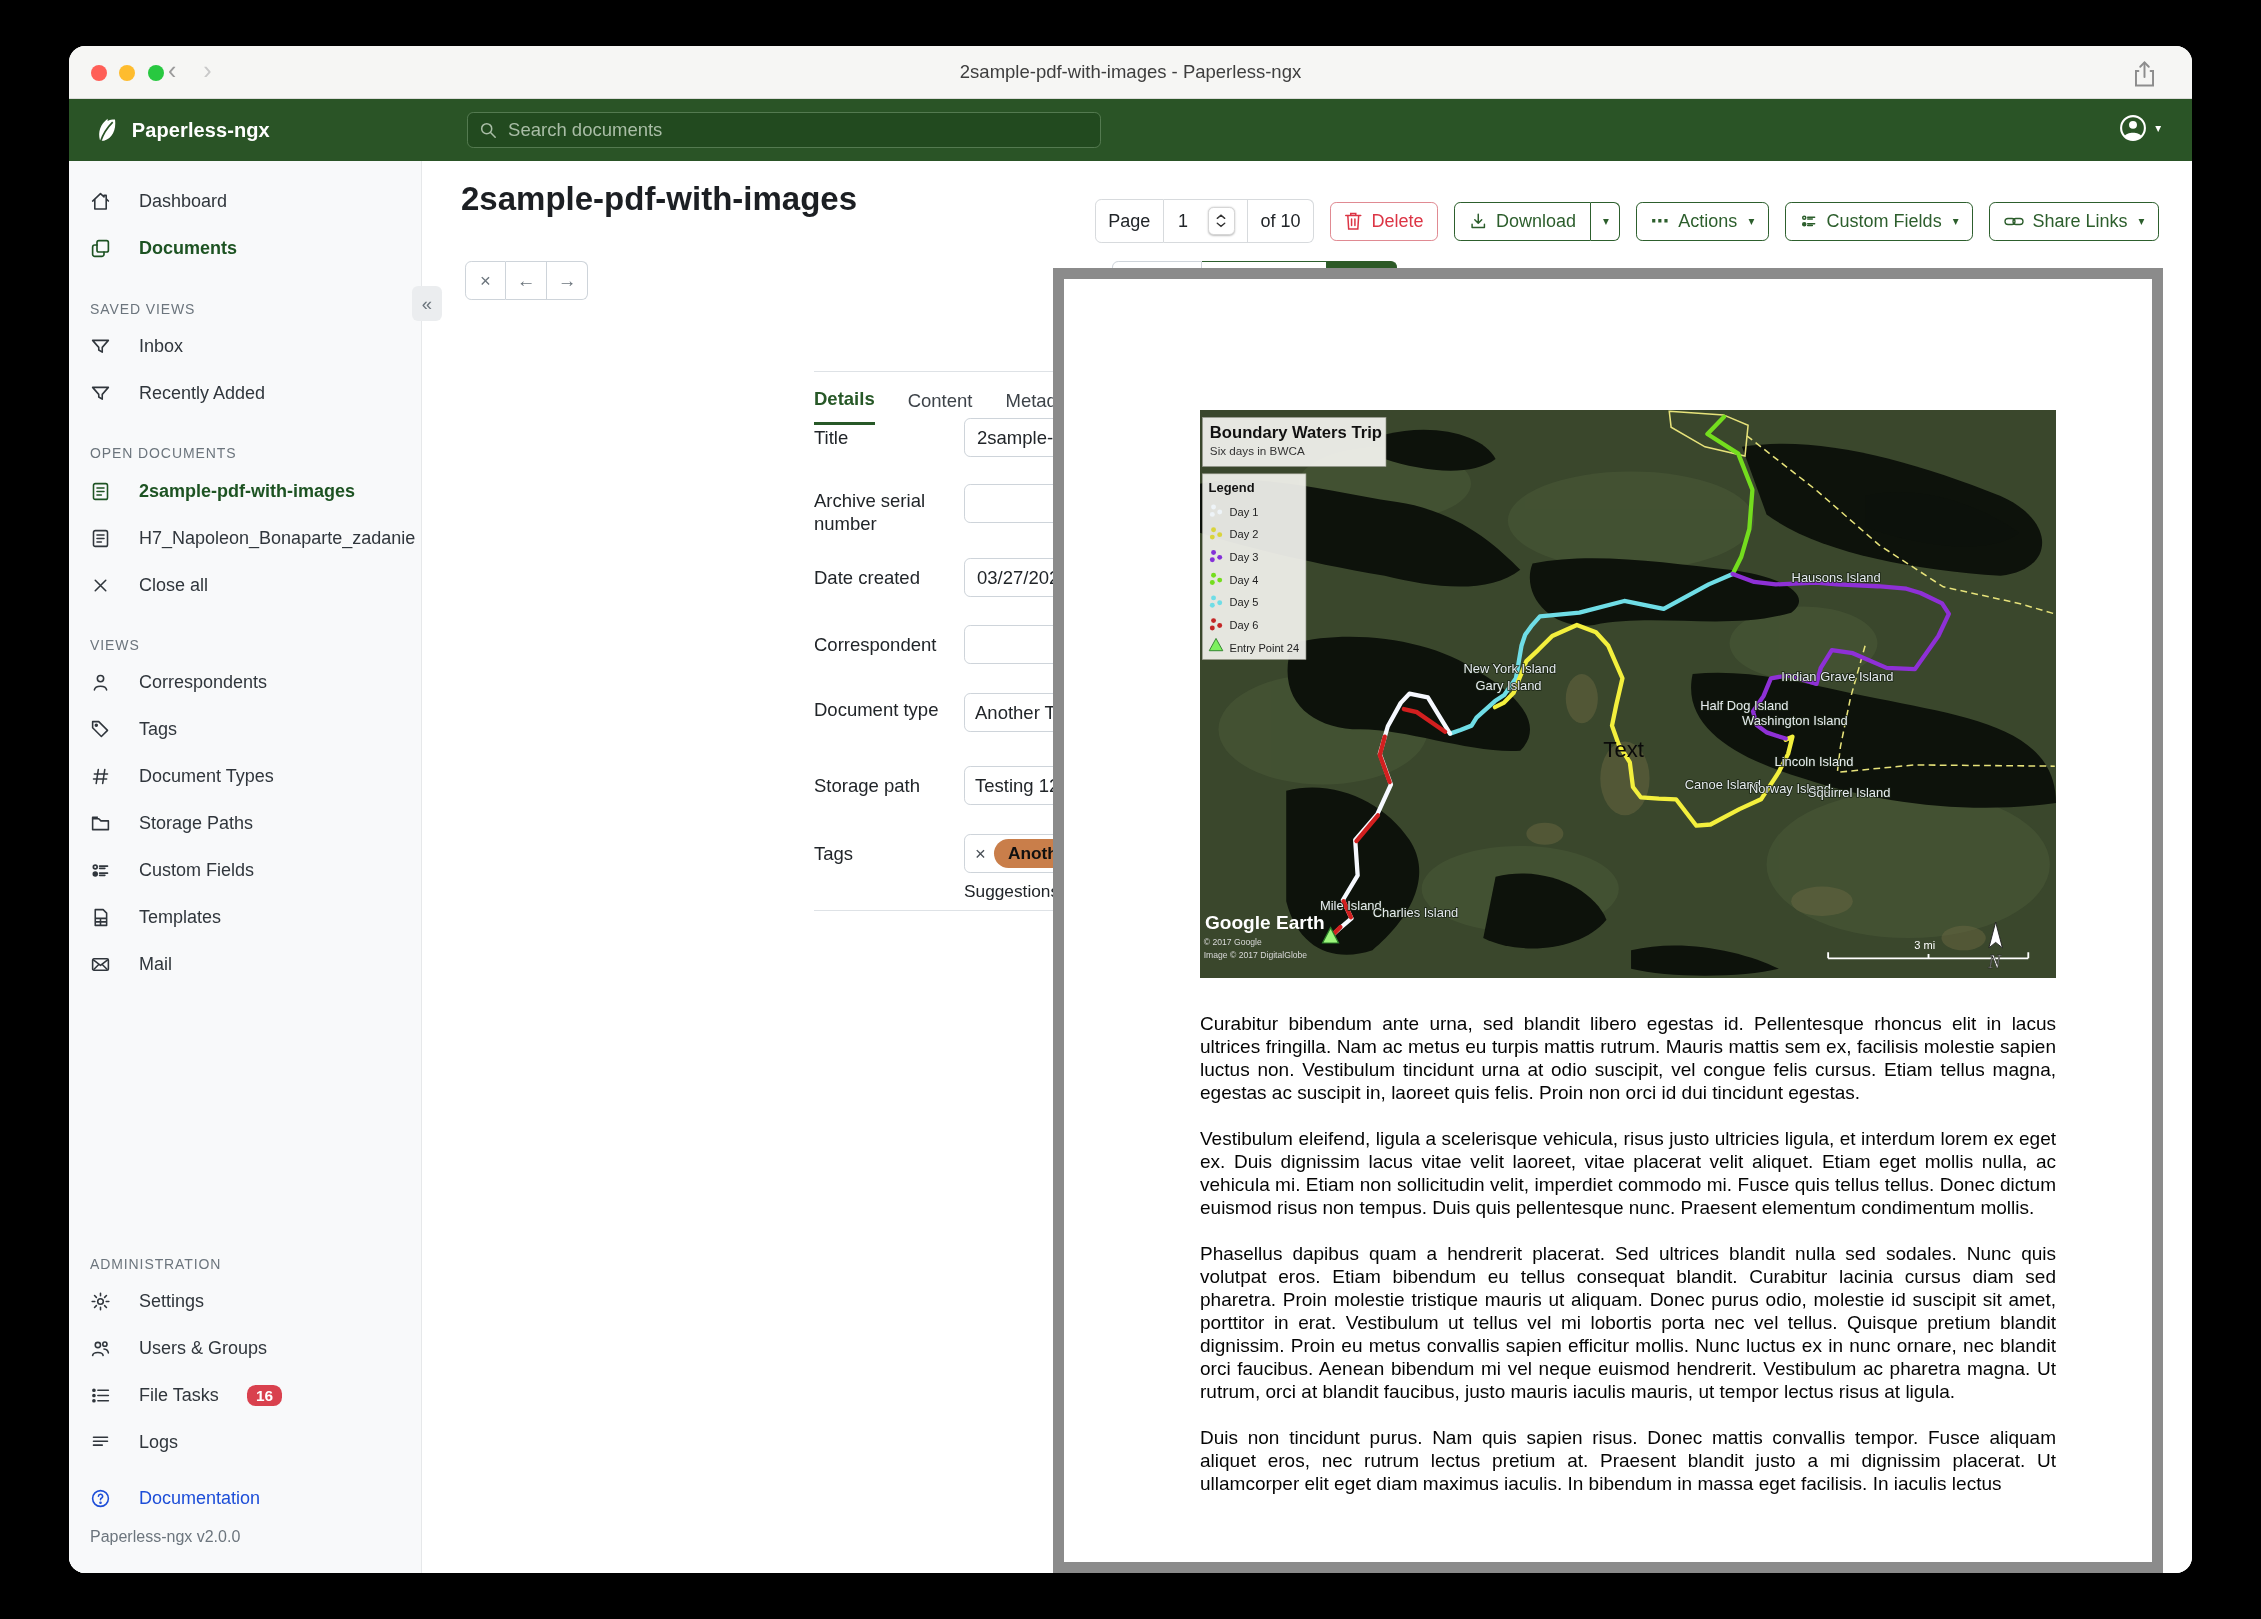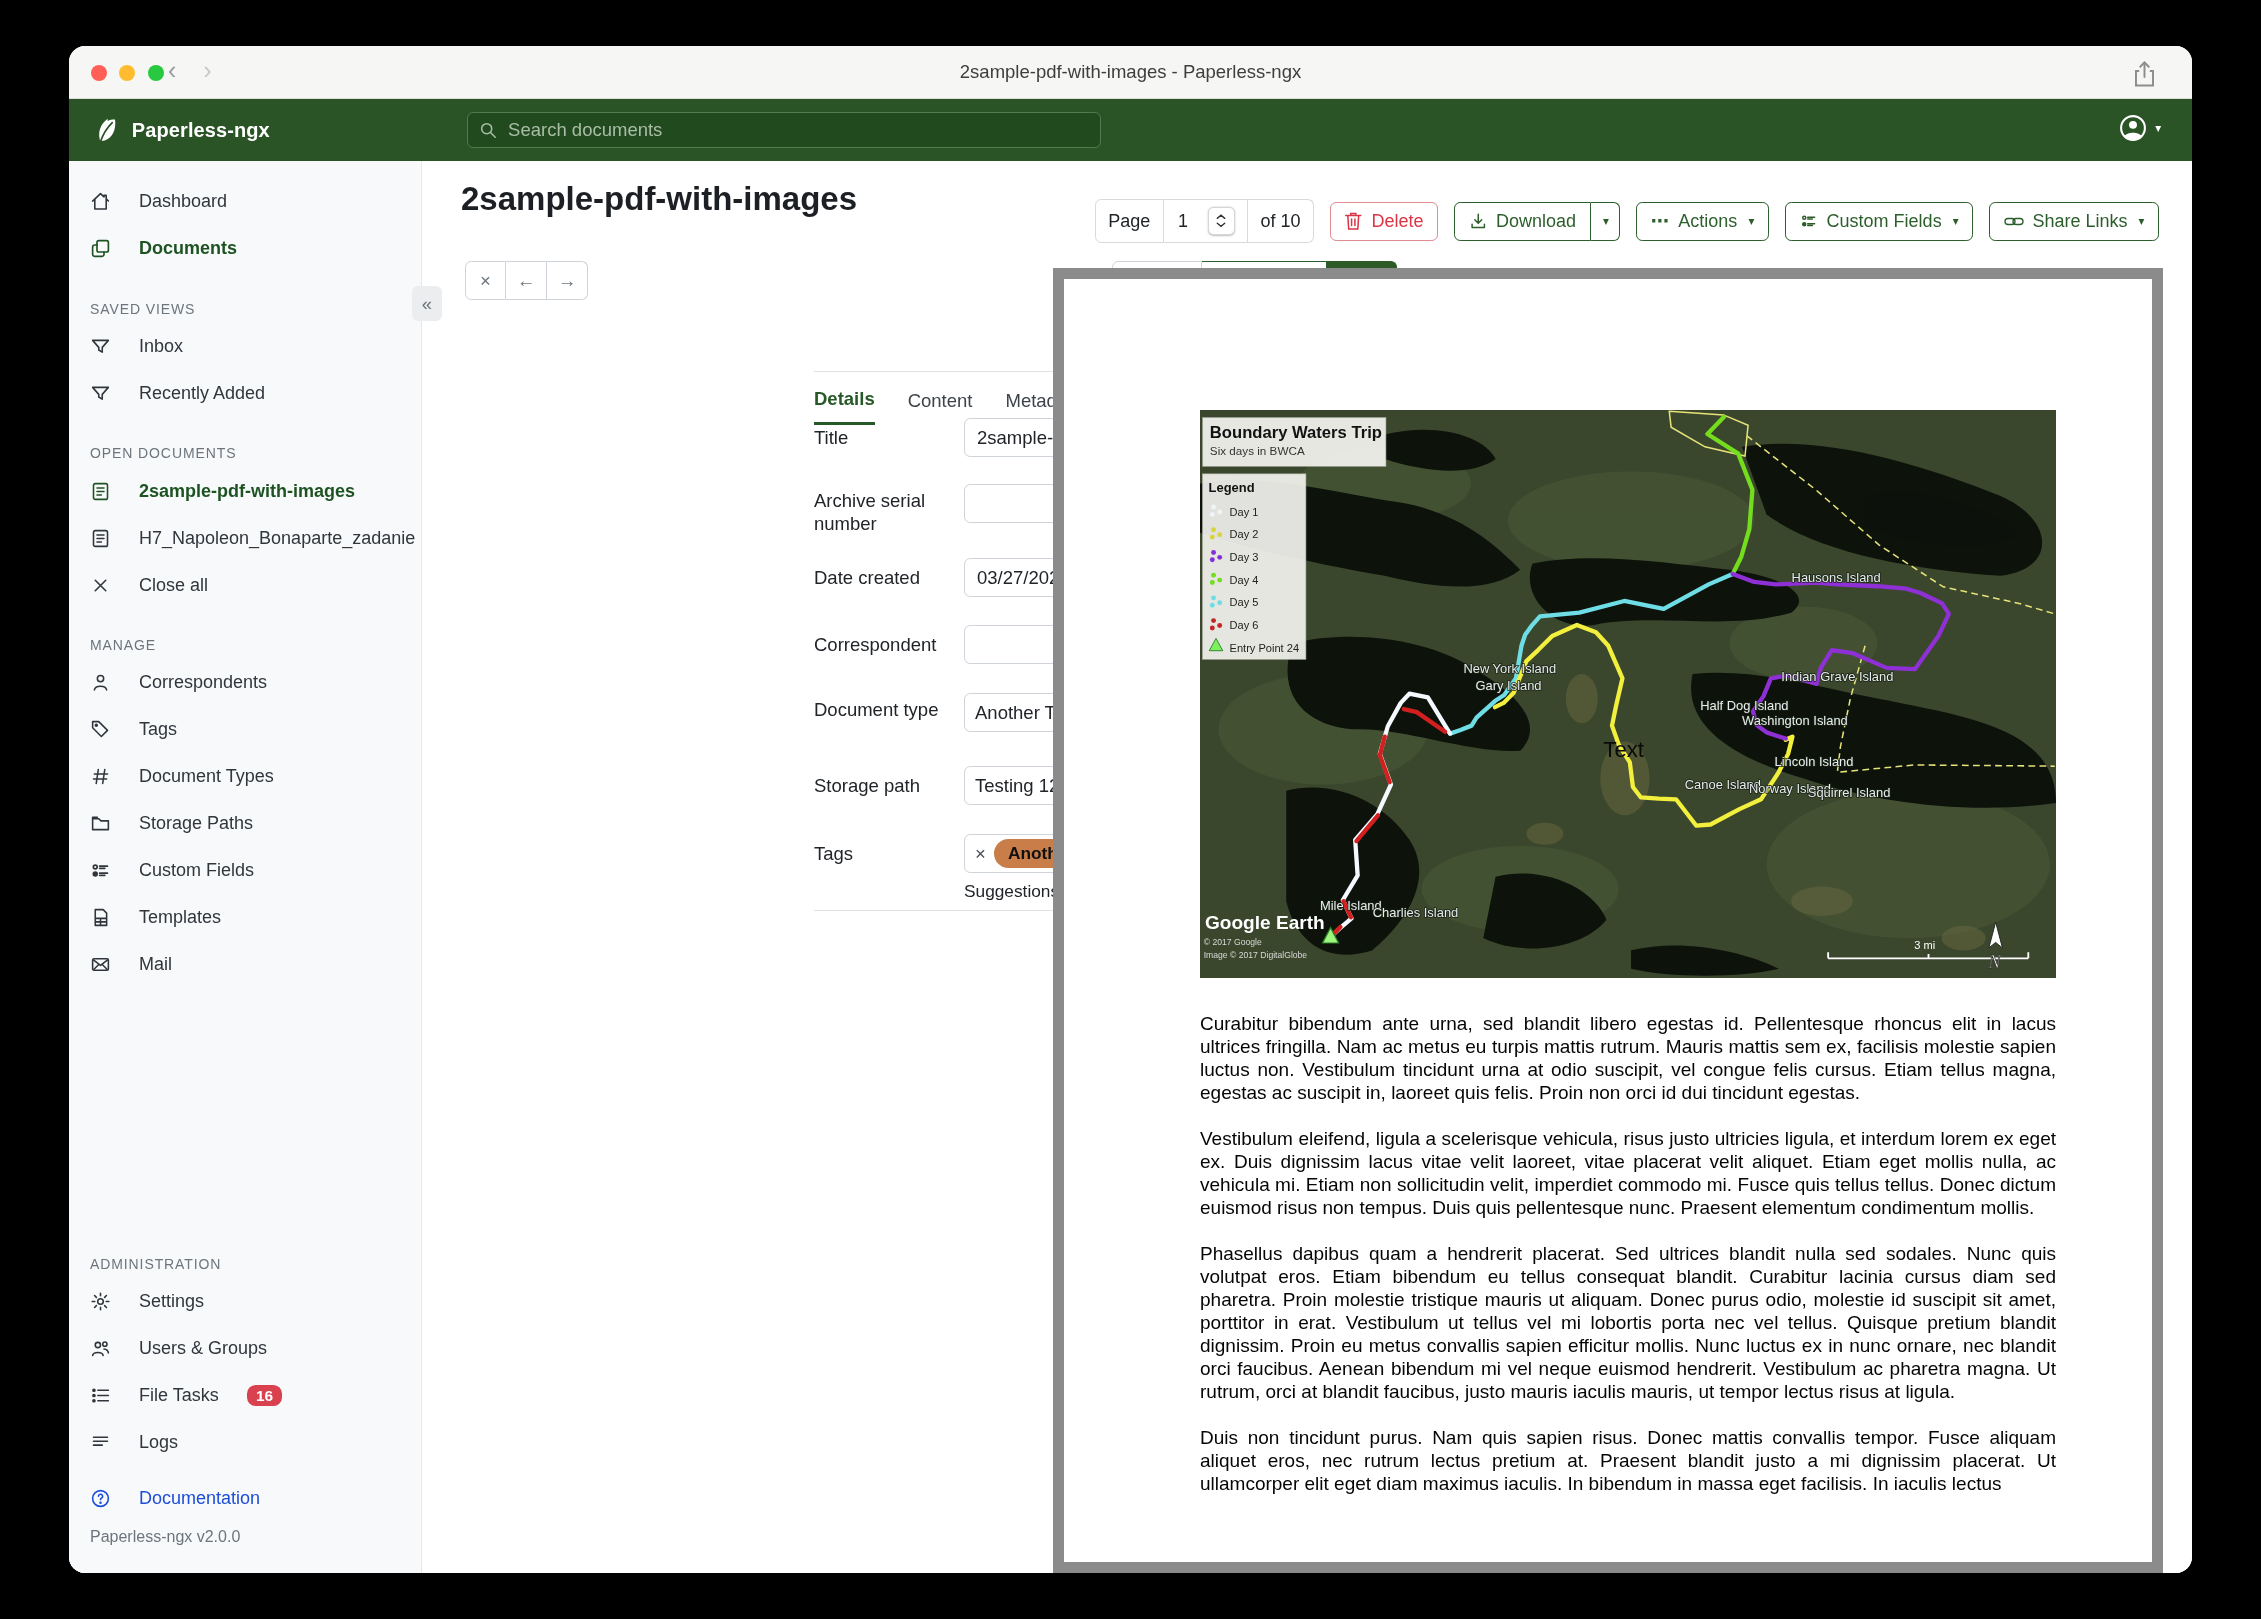--- a/index.html
+++ b/index.html
@@ -219,21 +219,21 @@
           </svg>
         <span>H7_Napoleon_Bonaparte_zadanie</span>
       </div>
       <div class="side-item">
         <svg width="21" height="21" viewBox="0 0 24 24" fill="none" stroke="currentColor" stroke-width="1.8" stroke-linecap="round">
             <path d="M6 6l12 12M18 6L6 18"></path>
           </svg>
         <span>Close all</span>
       </div>
 
-      <div class="side-header">MANAGE</div>
+      <div class="side-header">VIEWS</div>
       <div class="side-item">
         <svg width="21" height="21" viewBox="0 0 24 24" fill="none" stroke="currentColor" stroke-width="1.8" stroke-linecap="round">
             <circle cx="12" cy="7.5" r="3.6"></circle>
             <path d="M5 20.5c1-5.5 13-5.5 14 0"></path>
           </svg>
         <span>Correspondents</span>
       </div>
       <div class="side-item">
         <svg width="21" height="21" viewBox="0 0 24 24" fill="none" stroke="currentColor" stroke-width="1.8" stroke-linejoin="round">
             <path d="M3 10V3h7l10 10-7 7z"></path>

